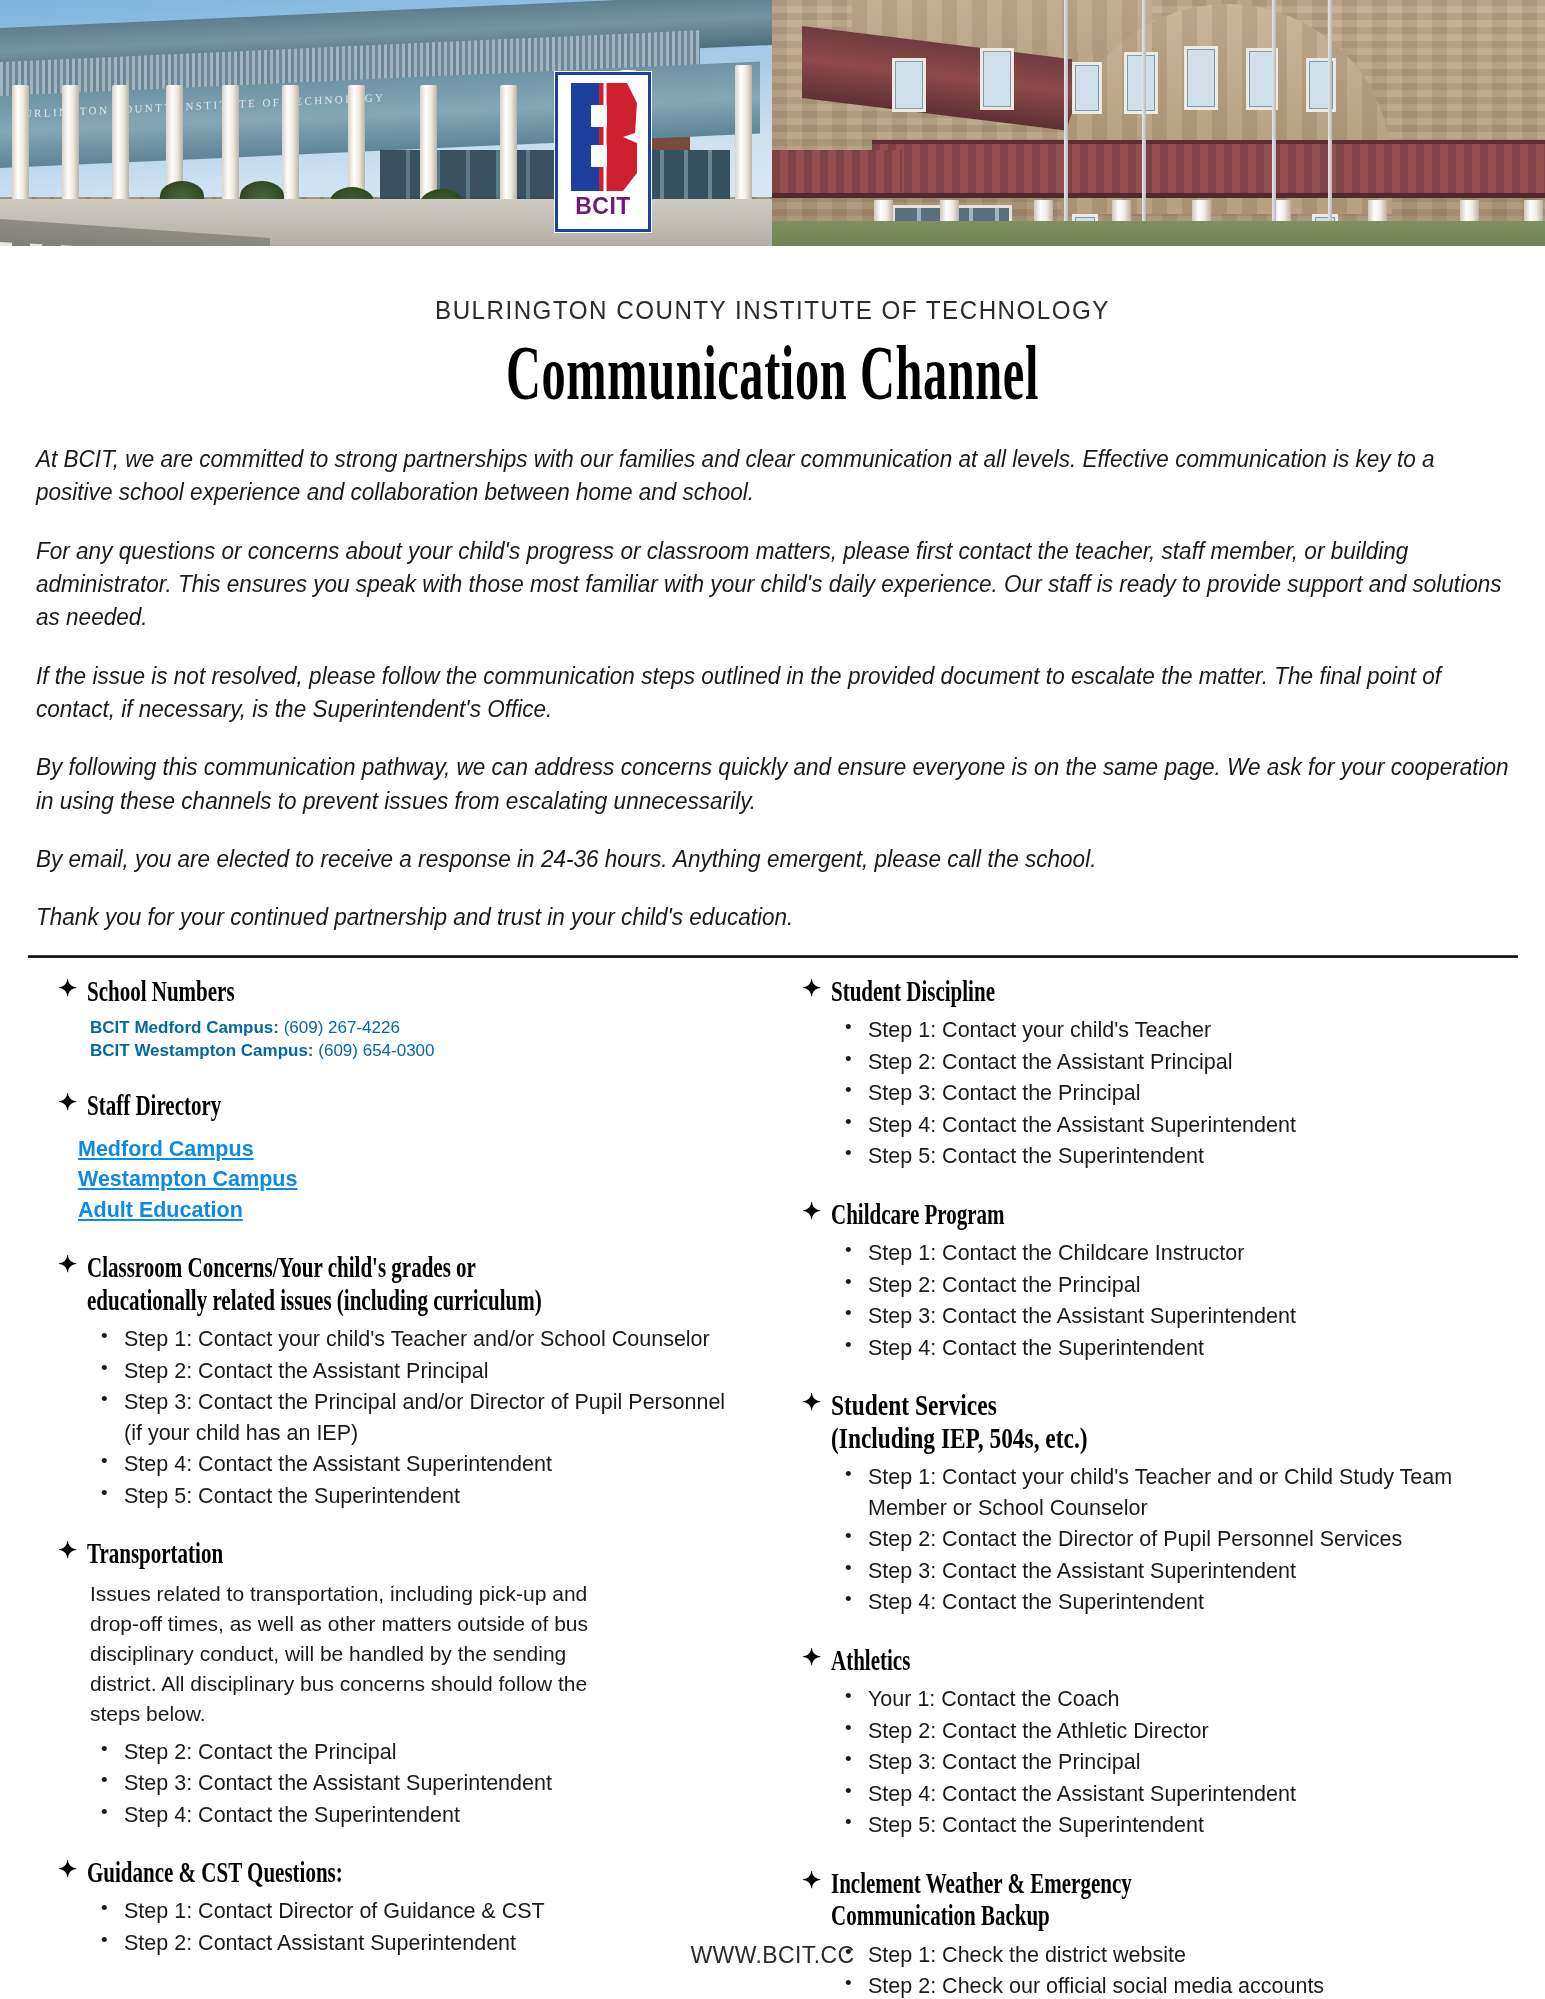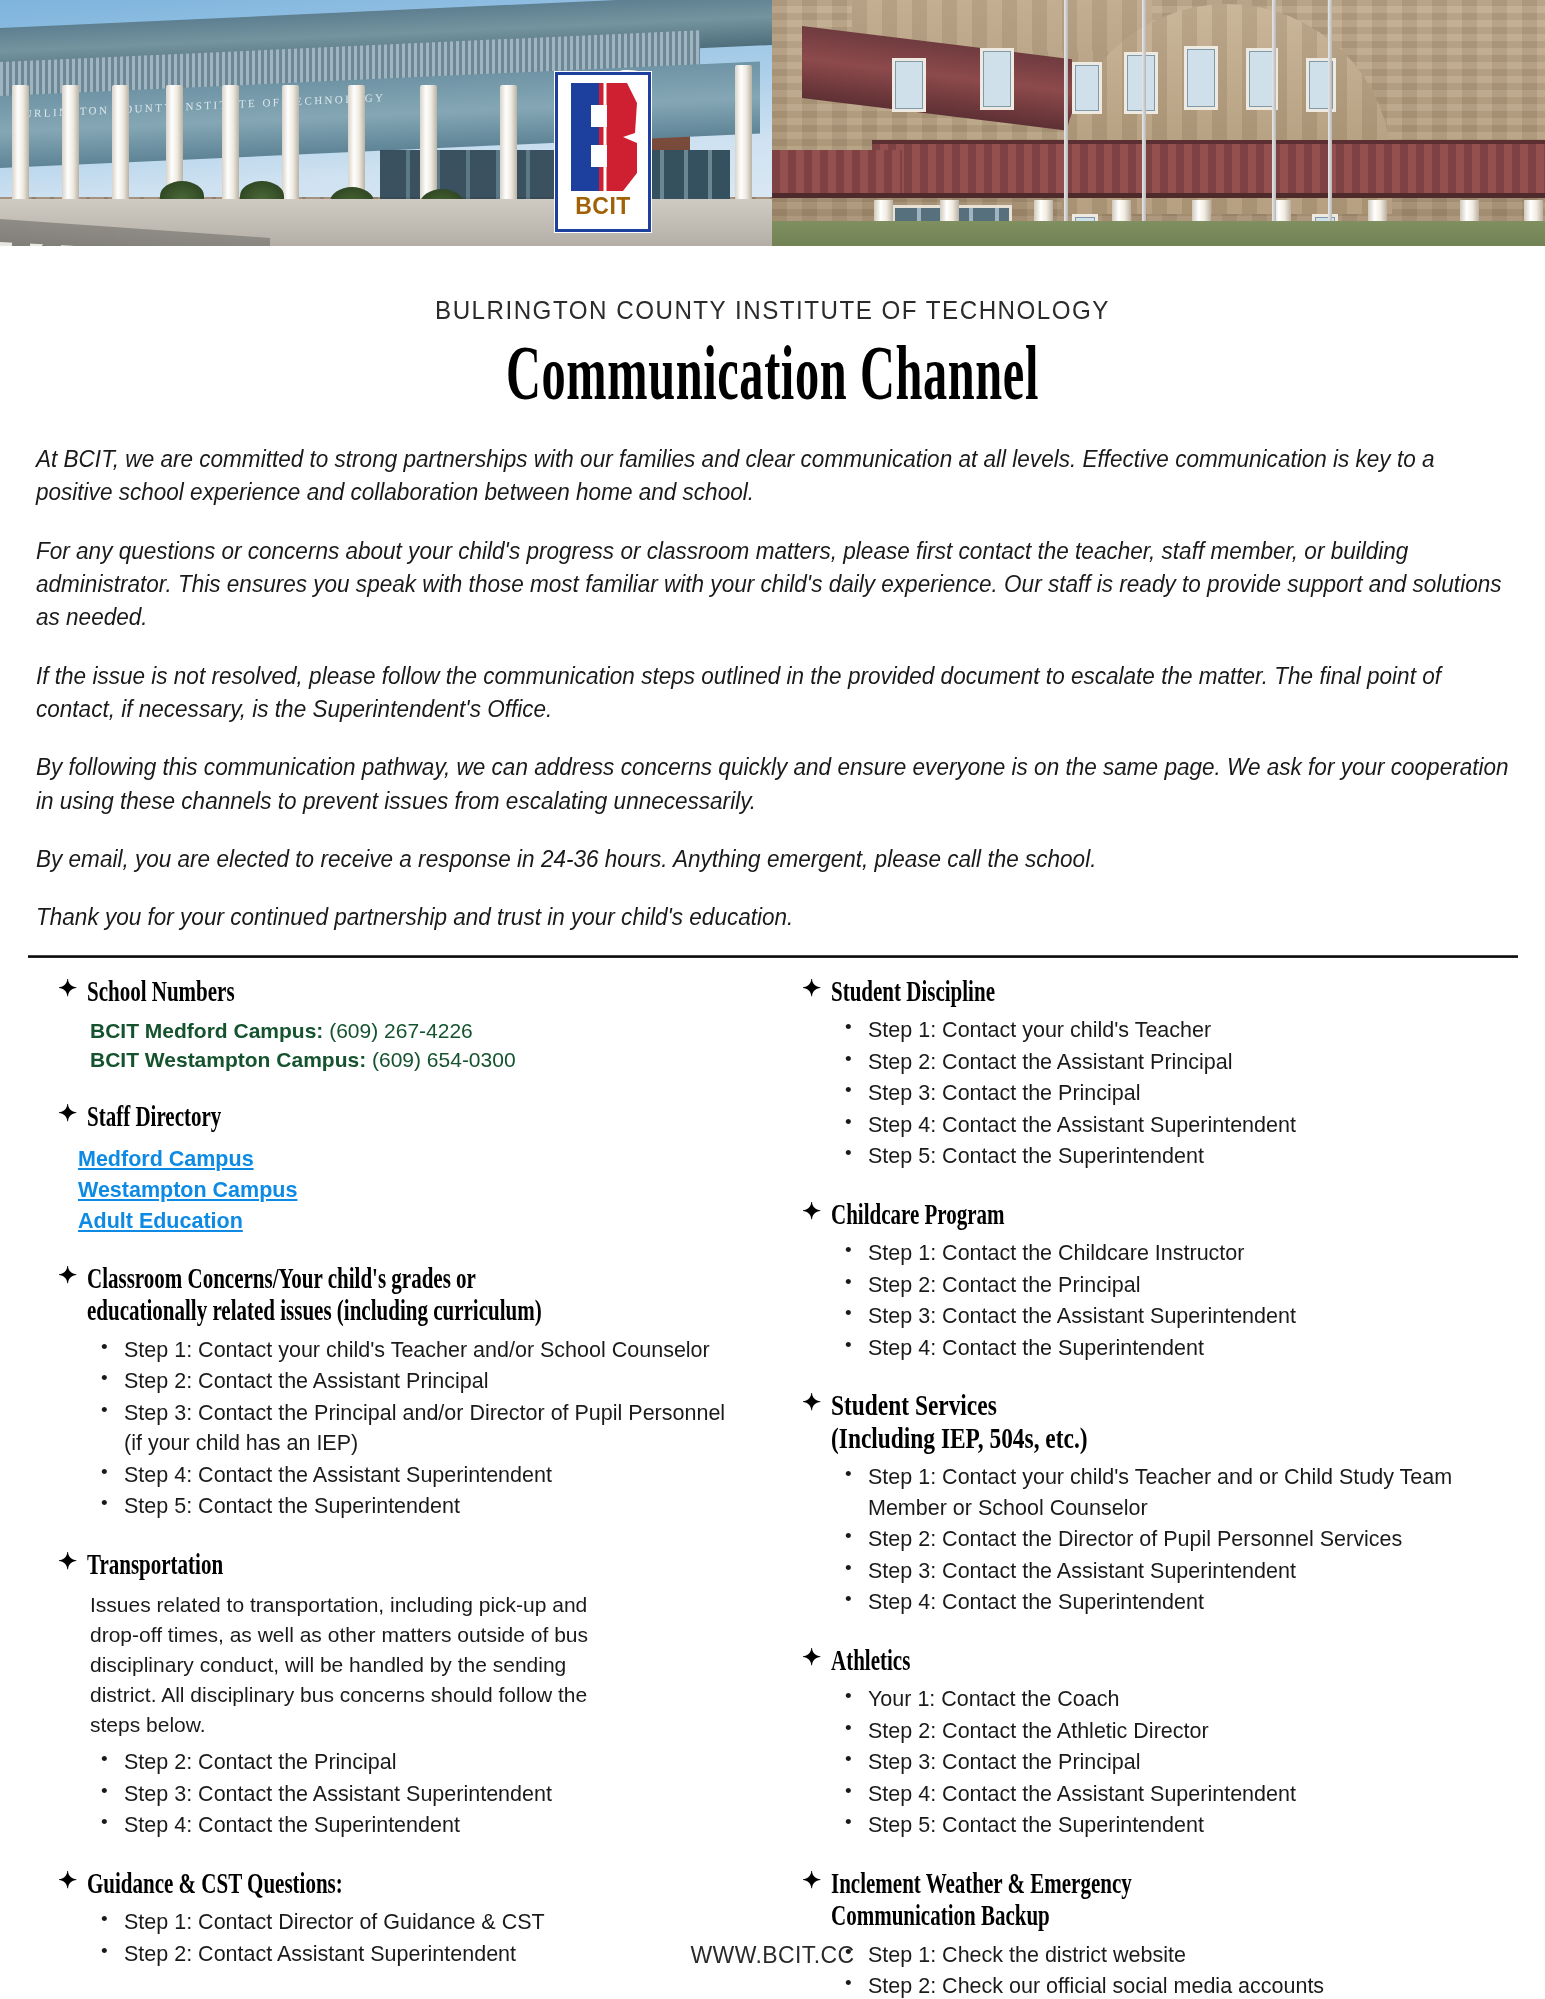--- a/index.html
+++ b/index.html
@@ -185,21 +185,21 @@
     border: 3px solid #1d3f9e;
     display: flex; flex-direction: column; align-items: center;
     z-index: 30;
     box-shadow: 0 0 0 1px #fff;
   }
   .logo-b { position: relative; width: 76px; height: 112px; margin-top: 6px; }
   .logo-b svg { display:block; }
   .logo-text {
     font-family: "Liberation Sans", sans-serif;
     font-weight: bold; font-size: 23px; letter-spacing: 0.5px;
-    color: #a16207; line-height: 1; margin-top: 2px;
+    color: #701a75; line-height: 1; margin-top: 2px;
   }
 
   
   .subtitle {
     text-align: center;
     font-family: "Liberation Sans", sans-serif;
     font-size: 26px;
     letter-spacing: 1.6px;
     color: #2b2b2b;
     margin-top: 18px;
@@ -276,23 +276,23 @@
     transform: scaleX(0.70);
     transform-origin: left top;
     width: 143%;
     white-space: pre-line;
   }
   
   .sec-head.wide .htxt { transform: scaleX(0.78); width: 128%; }
 
   .phone-lines {
     margin: 10px 0 0 32px;
-    font-size: 21px;
+    font-size: 17px;
     line-height: 1.35;
-    color: #14532d;
+    color: #0369a1;
   }
   .phone-lines .lbl { font-weight: bold; }
 
   .links { margin: 12px 0 0 20px; }
   .links a {
     display: block;
     font-size: 21.5px;
     font-weight: bold;
     line-height: 1.42;
     text-decoration: underline;

